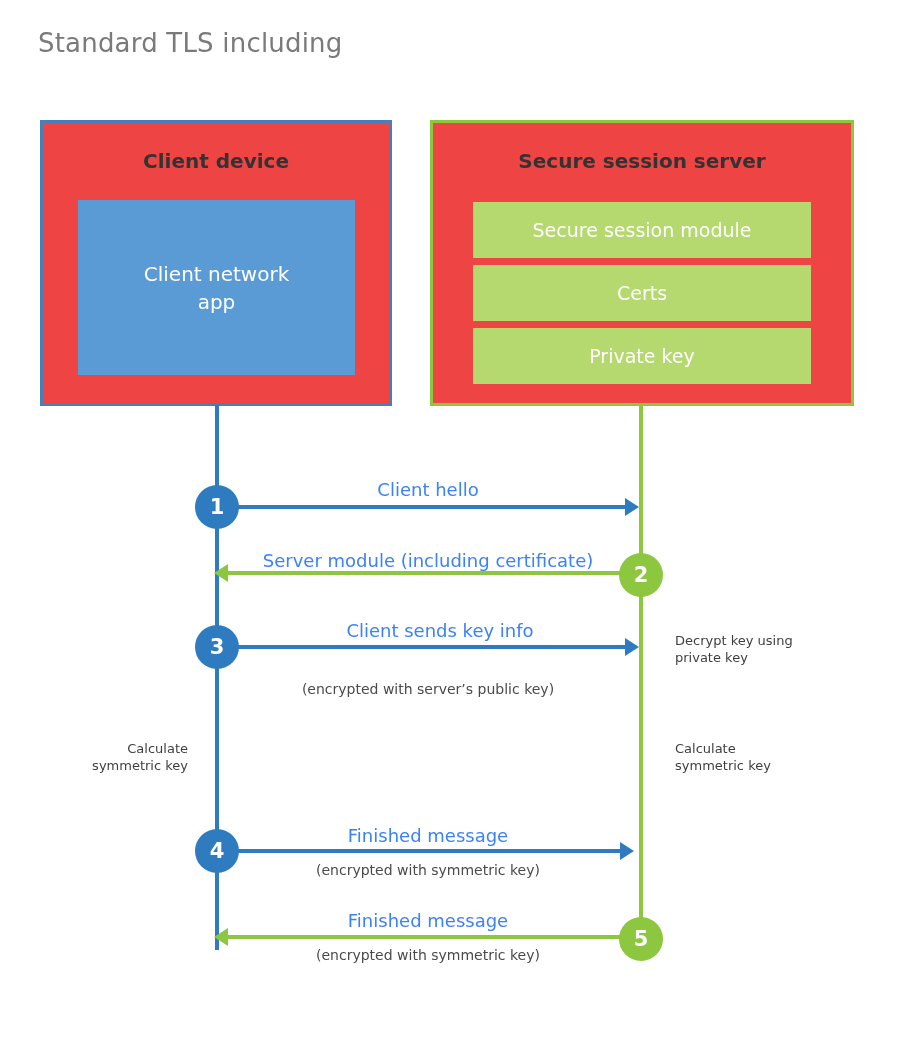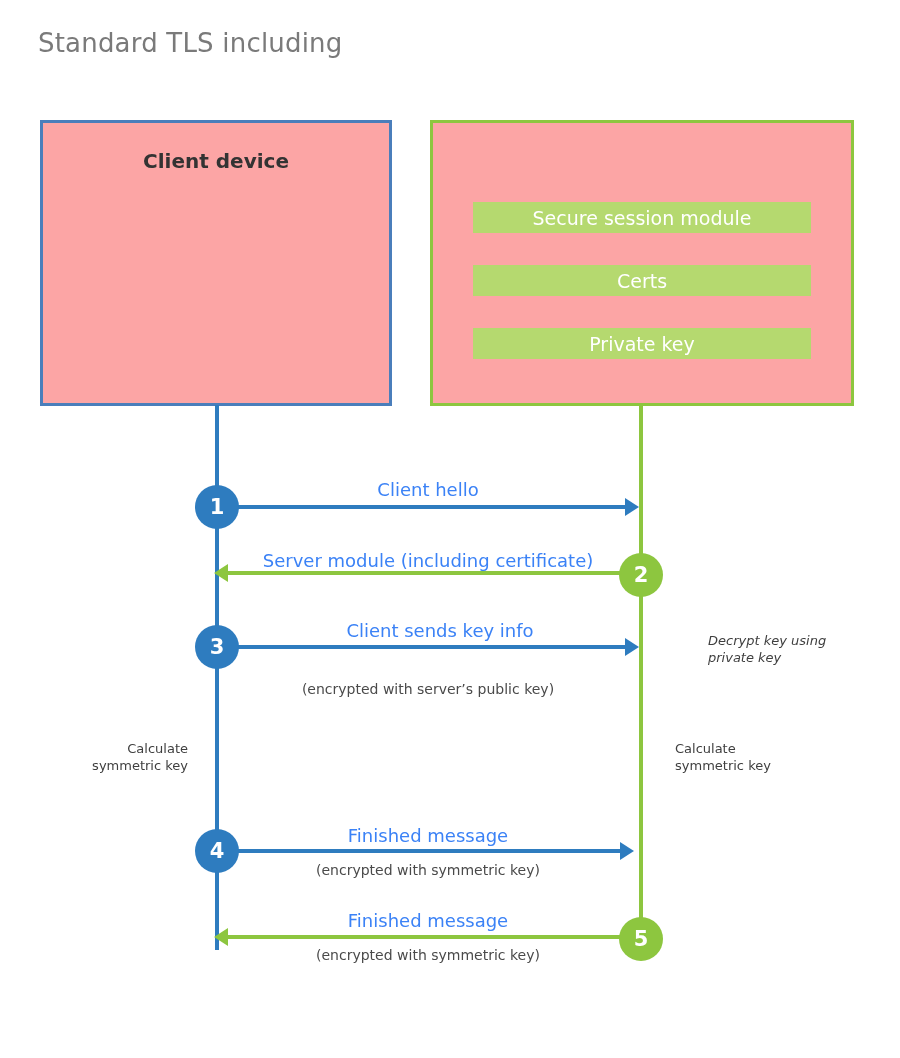--- a/index.html
+++ b/index.html
@@ -22,21 +22,21 @@
     font-size: 26px;
     font-weight: 400;
     color: #7a7a7a;
     letter-spacing: 0.2px;
     white-space: nowrap;
   }
 
   
   .panel {
     position: absolute;
-    background: #fca5a5;
+    background: #ef4444;
     box-sizing: border-box;
   }
   #client-panel {
     left: 40px;
     top: 120px;
     width: 352px;
     height: 286px;
     border: 3px solid #4a7ebb;
   }
   #server-panel {
@@ -73,21 +73,21 @@
     font-size: 20px;
     line-height: 28px;
     text-align: center;
     width: 170px;
   }
 
   .server-row {
     position: absolute;
     left: 40px;
     width: 338px;
-    height: 31px;
+    height: 56px;
     background: #b5d96f;
     display: flex;
     align-items: center;
     justify-content: center;
     color: #ffffff;
     font-size: 19px;
   }
   #server-row-0 { top: 79px; }
   #server-row-1 { top: 142px; }
   #server-row-2 { top: 205px; }
@@ -171,23 +171,27 @@
   .note-left  { text-align: right; }
   .note-right { text-align: left; }
 </style>
 </head>
 <body>
 
 <div id="diagram-title">Standard TLS including</div>
 
 <div class="panel" id="client-panel">
   <div class="panel-title">Client device</div>
+  <div id="client-app-box">
+    <span class="app-label">Client network app</span>
+  </div>
 </div>
 
 <div class="panel" id="server-panel">
+  <div class="panel-title">Secure session server</div>
   <div class="server-row" id="server-row-0">
     <span>Secure session module</span>
   </div>
   <div class="server-row" id="server-row-1">
     <span>Certs</span>
   </div>
   <div class="server-row" id="server-row-2">
     <span>Private key</span>
   </div>
 </div>
@@ -209,21 +213,21 @@
   <span>2</span>
 </div>
 
 <div class="arrow-label" style="left:240px; top:620px; width:400px;">Client sends key info</div>
 <div class="arrow-line arrow-blue" style="left:217px; top:645px; width:410px;"></div>
 <div class="arrow-head head-right-blue" style="left:625px; top:638px;"></div>
 <div class="arrow-sublabel" style="left:228px; top:657px; width:400px;margin-top:24px;">(encrypted with server’s public key)</div>
 <div class="step-circle circle-blue" style="left:195px; top:625px;">
   <span>3</span>
 </div>
-<div class="side-note note-right" style="left:708px; top:632px; width:180px;font-style:italic;">Decrypt key using
+<div class="side-note note-right" style="left:675px; top:632px; width:180px;">Decrypt key using
 private key</div>
 
 <div class="side-note note-left" style="left:60px; top:740px; width:128px;">Calculate
 symmetric key</div>
 <div class="side-note note-right" style="left:675px; top:740px; width:180px;">Calculate
 symmetric key</div>
 
 <div class="arrow-label" style="left:228px; top:825px; width:400px;">Finished message</div>
 <div class="arrow-line arrow-blue" style="left:217px; top:849px; width:405px;"></div>
 <div class="arrow-head head-right-blue" style="left:620px; top:842px;"></div>

